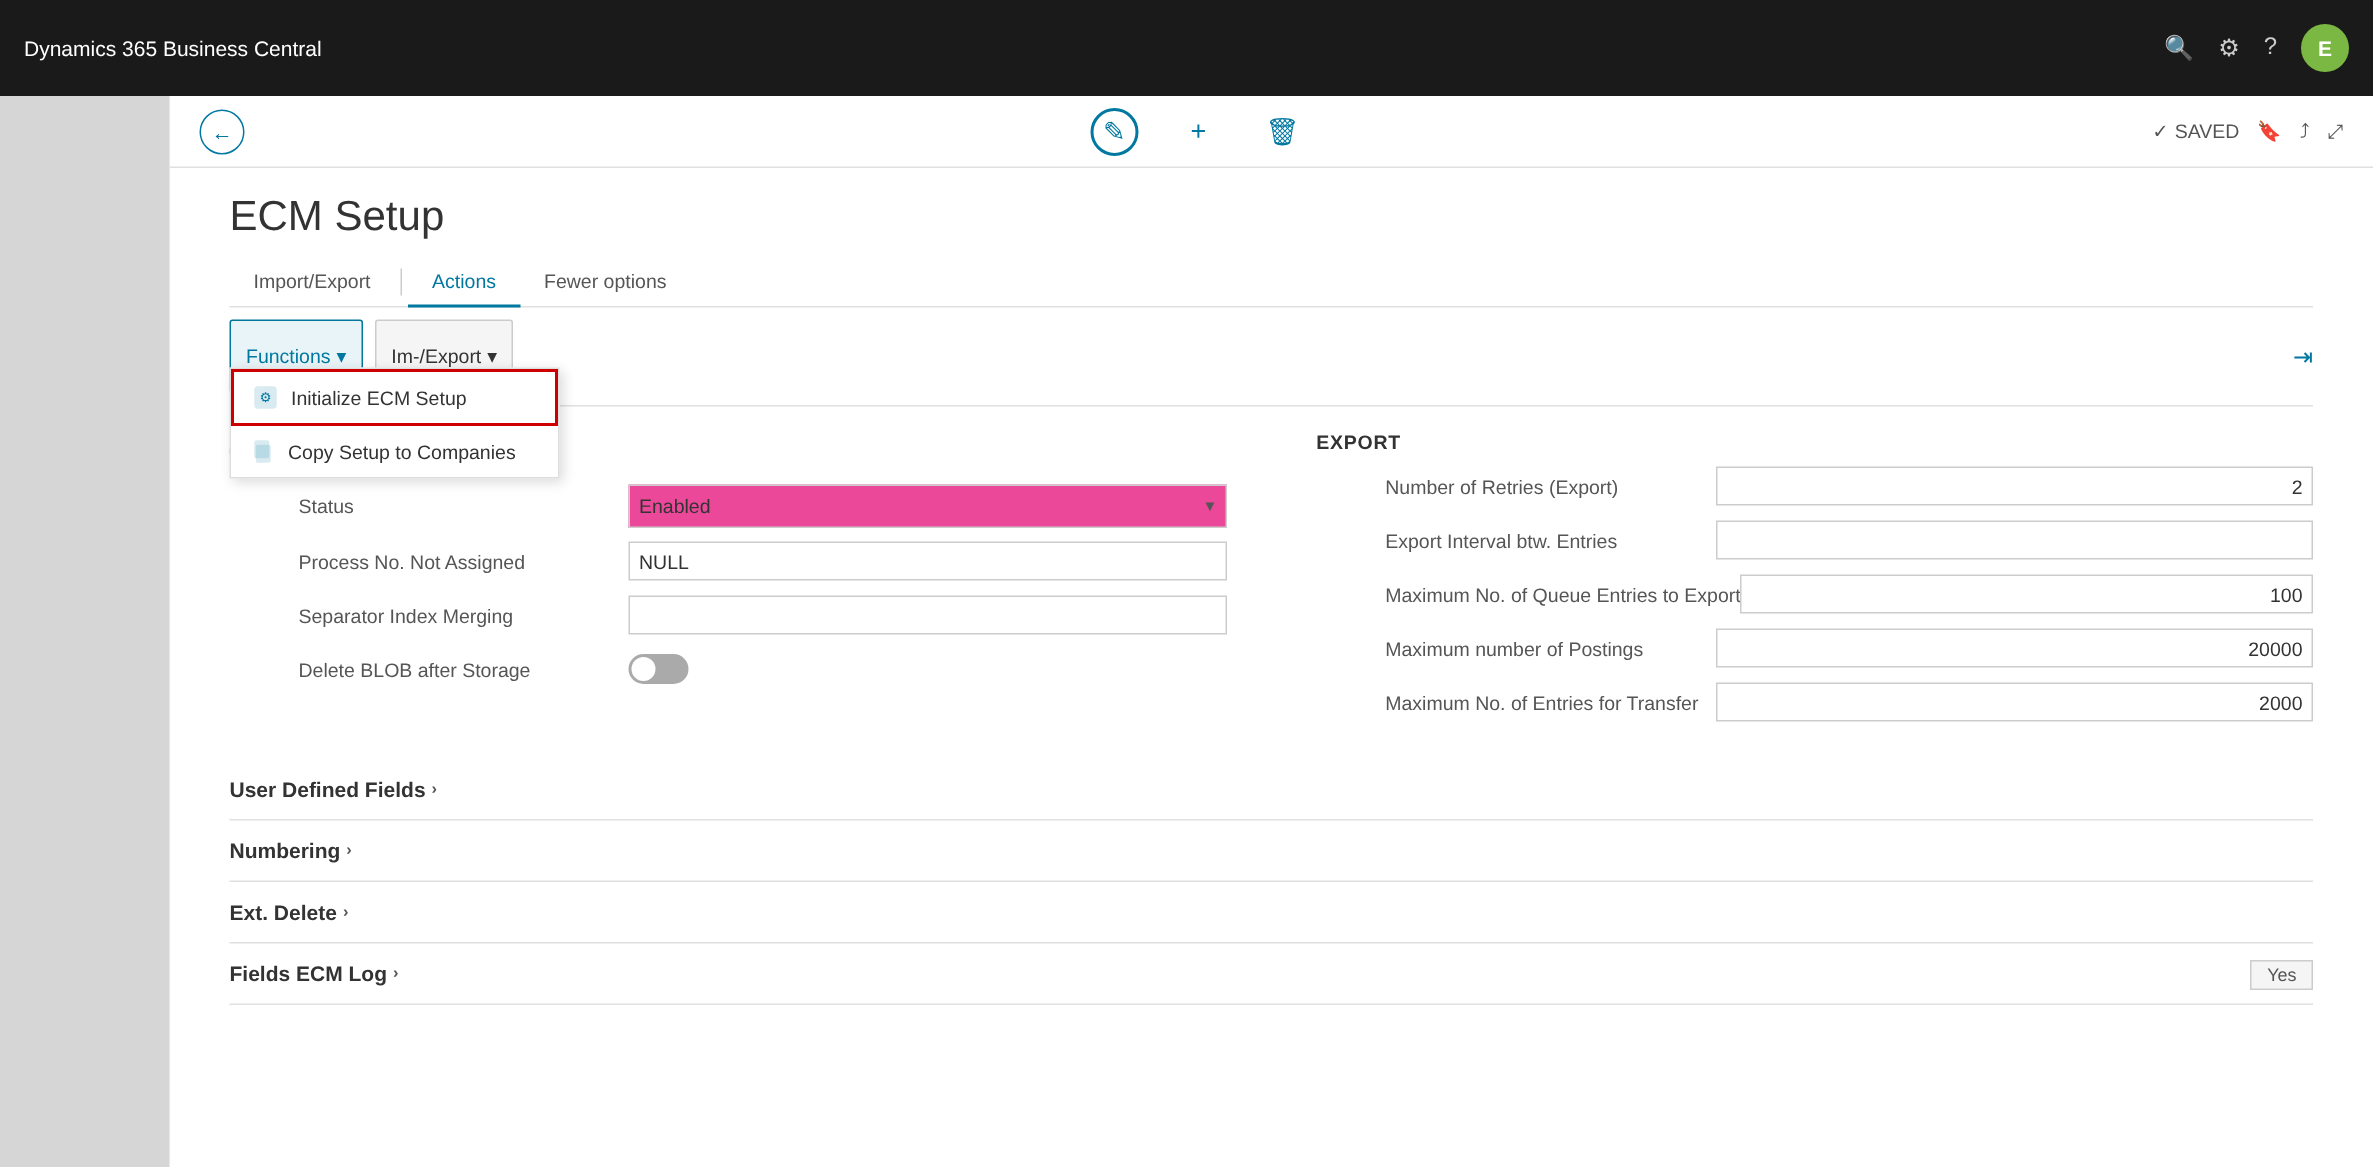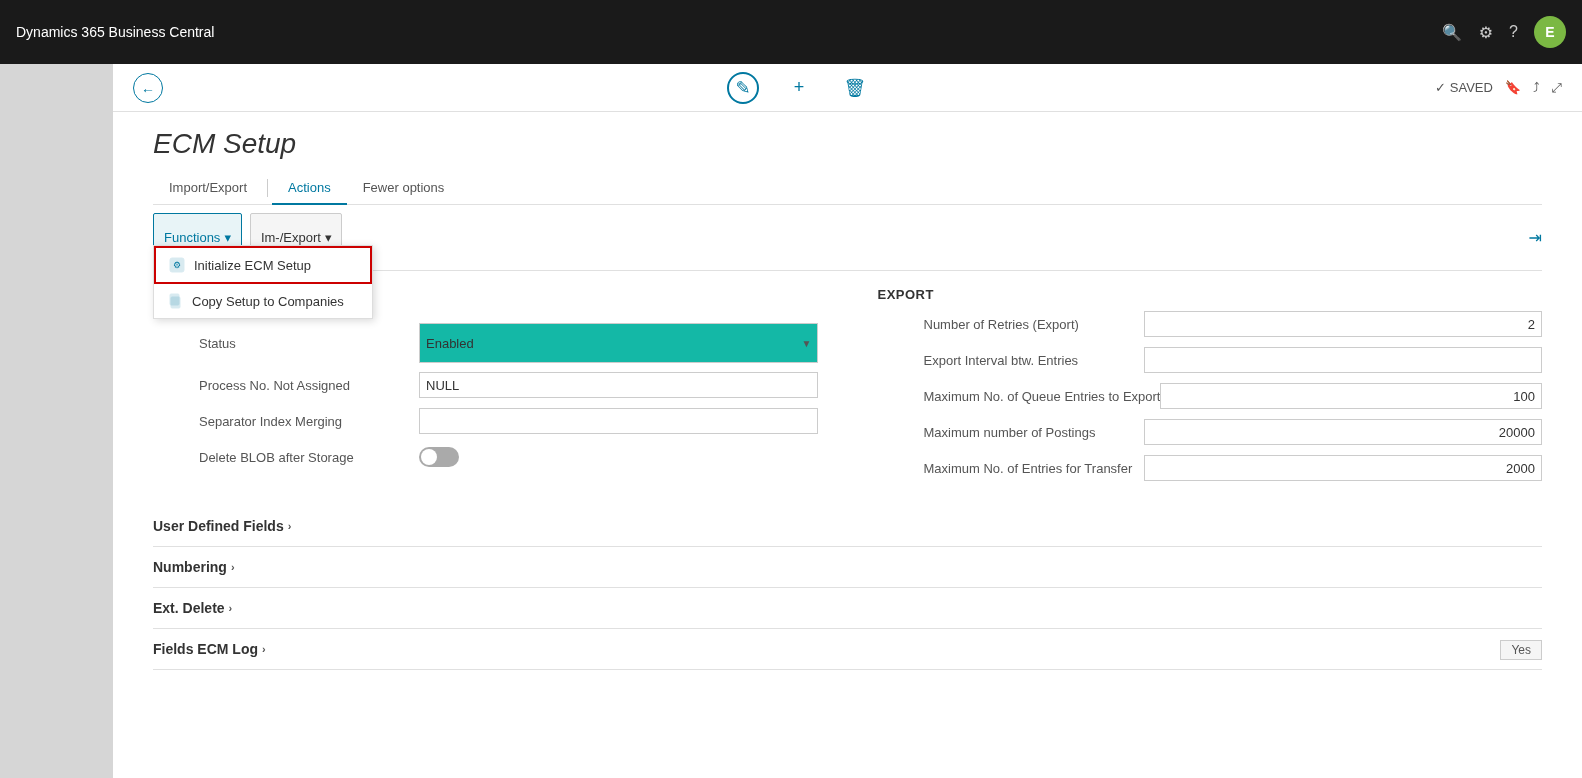--- a/index.html
+++ b/index.html
@@ -91,21 +91,20 @@
       overflow-y: auto;
       padding: 0 40px 40px 40px;
       position: relative;
     }
 
     .page-title {
       font-size: 28px;
       font-weight: 300;
       color: #333;
       padding: 16px 0 12px 0;
-      font-style: italic;
     }
 
     
     .menu-tabs {
       display: flex;
       align-items: center;
       border-bottom: 1px solid #e0e0e0;
       margin-bottom: 0;
       padding-bottom: 0;
     }
@@ -215,23 +214,23 @@
     .form-select-wrapper {
       position: relative;
       width: 100%;
     }
     .form-select {
       width: 100%;
       border: 1px solid #ccc;
       padding: 3px 6px;
       font-size: 13px;
       color: #333;
-      height: 40px;
+      height: 29px;
       appearance: none;
-      background: #14b8a6;
+      background: #ec4899;
     }
     .select-arrow {
       position: absolute;
       right: 6px;
       top: 50%;
       transform: translateY(-50%);
       color: #555;
       pointer-events: none;
       font-size: 10px;
     }

